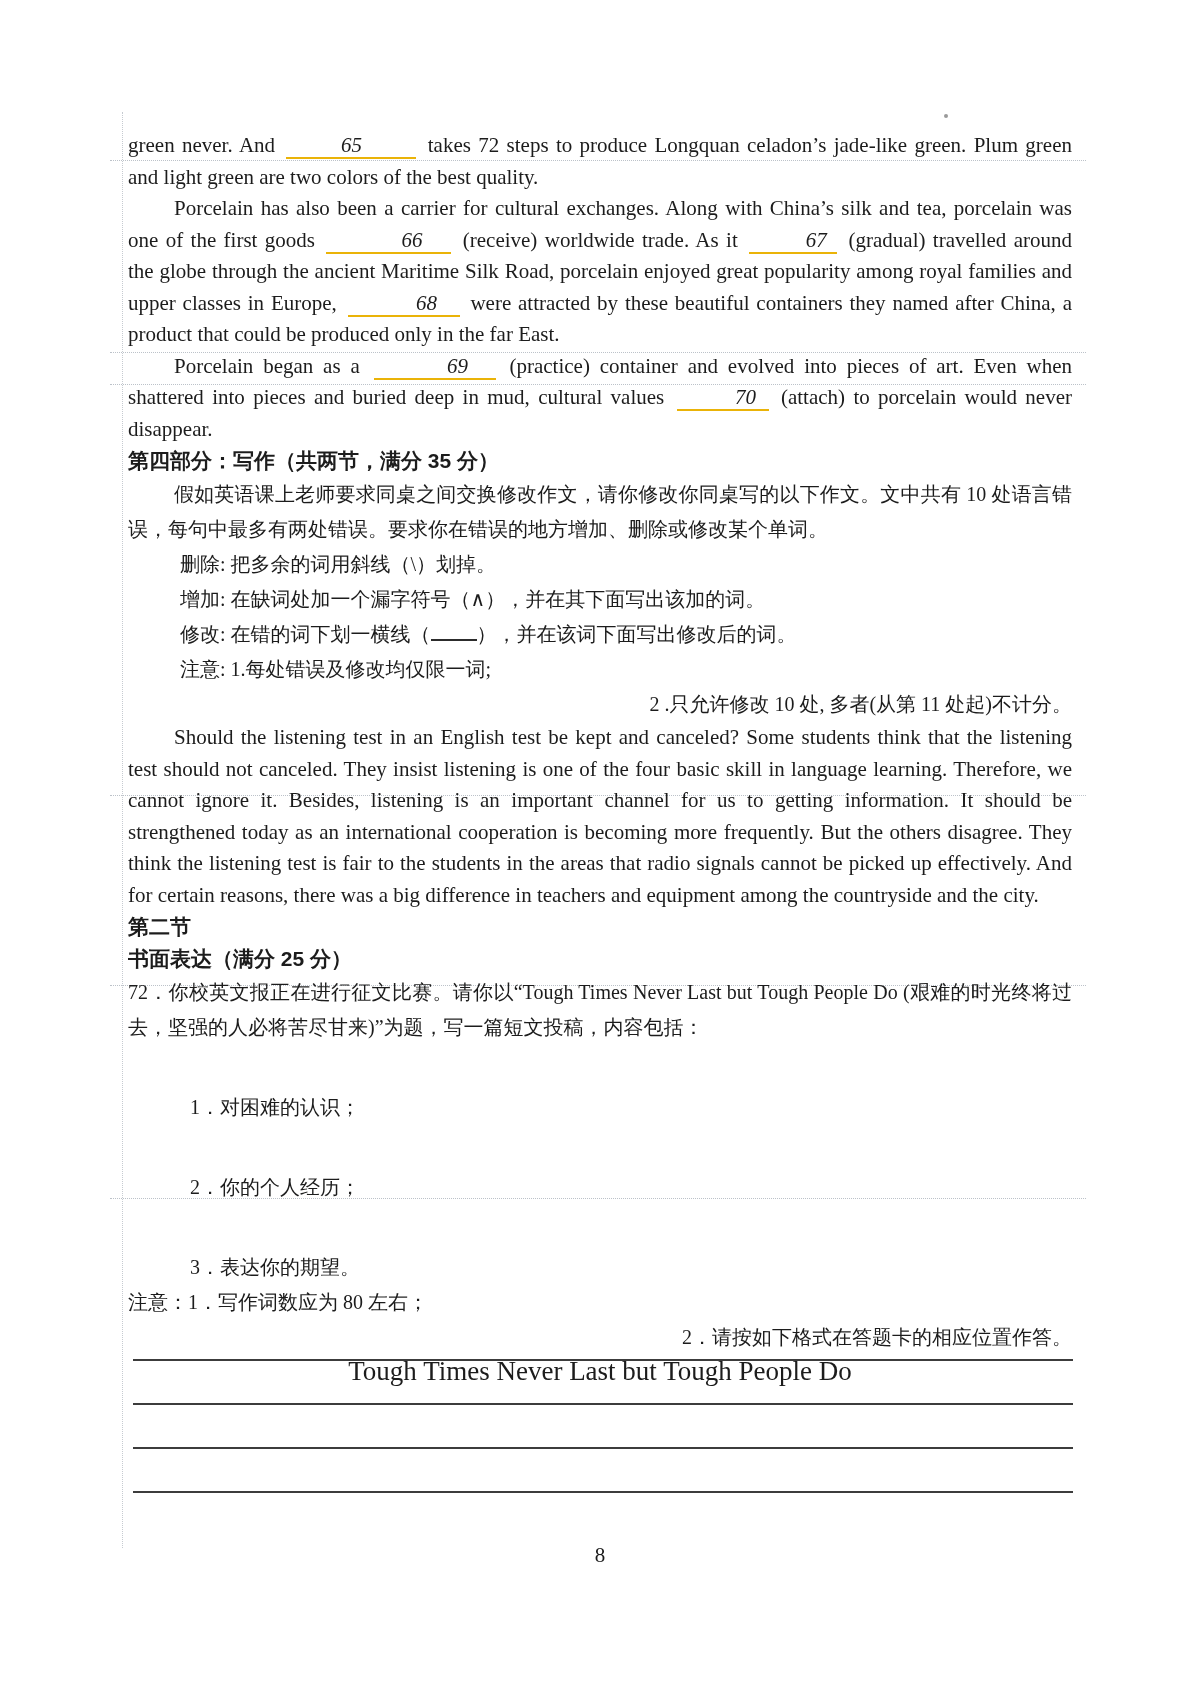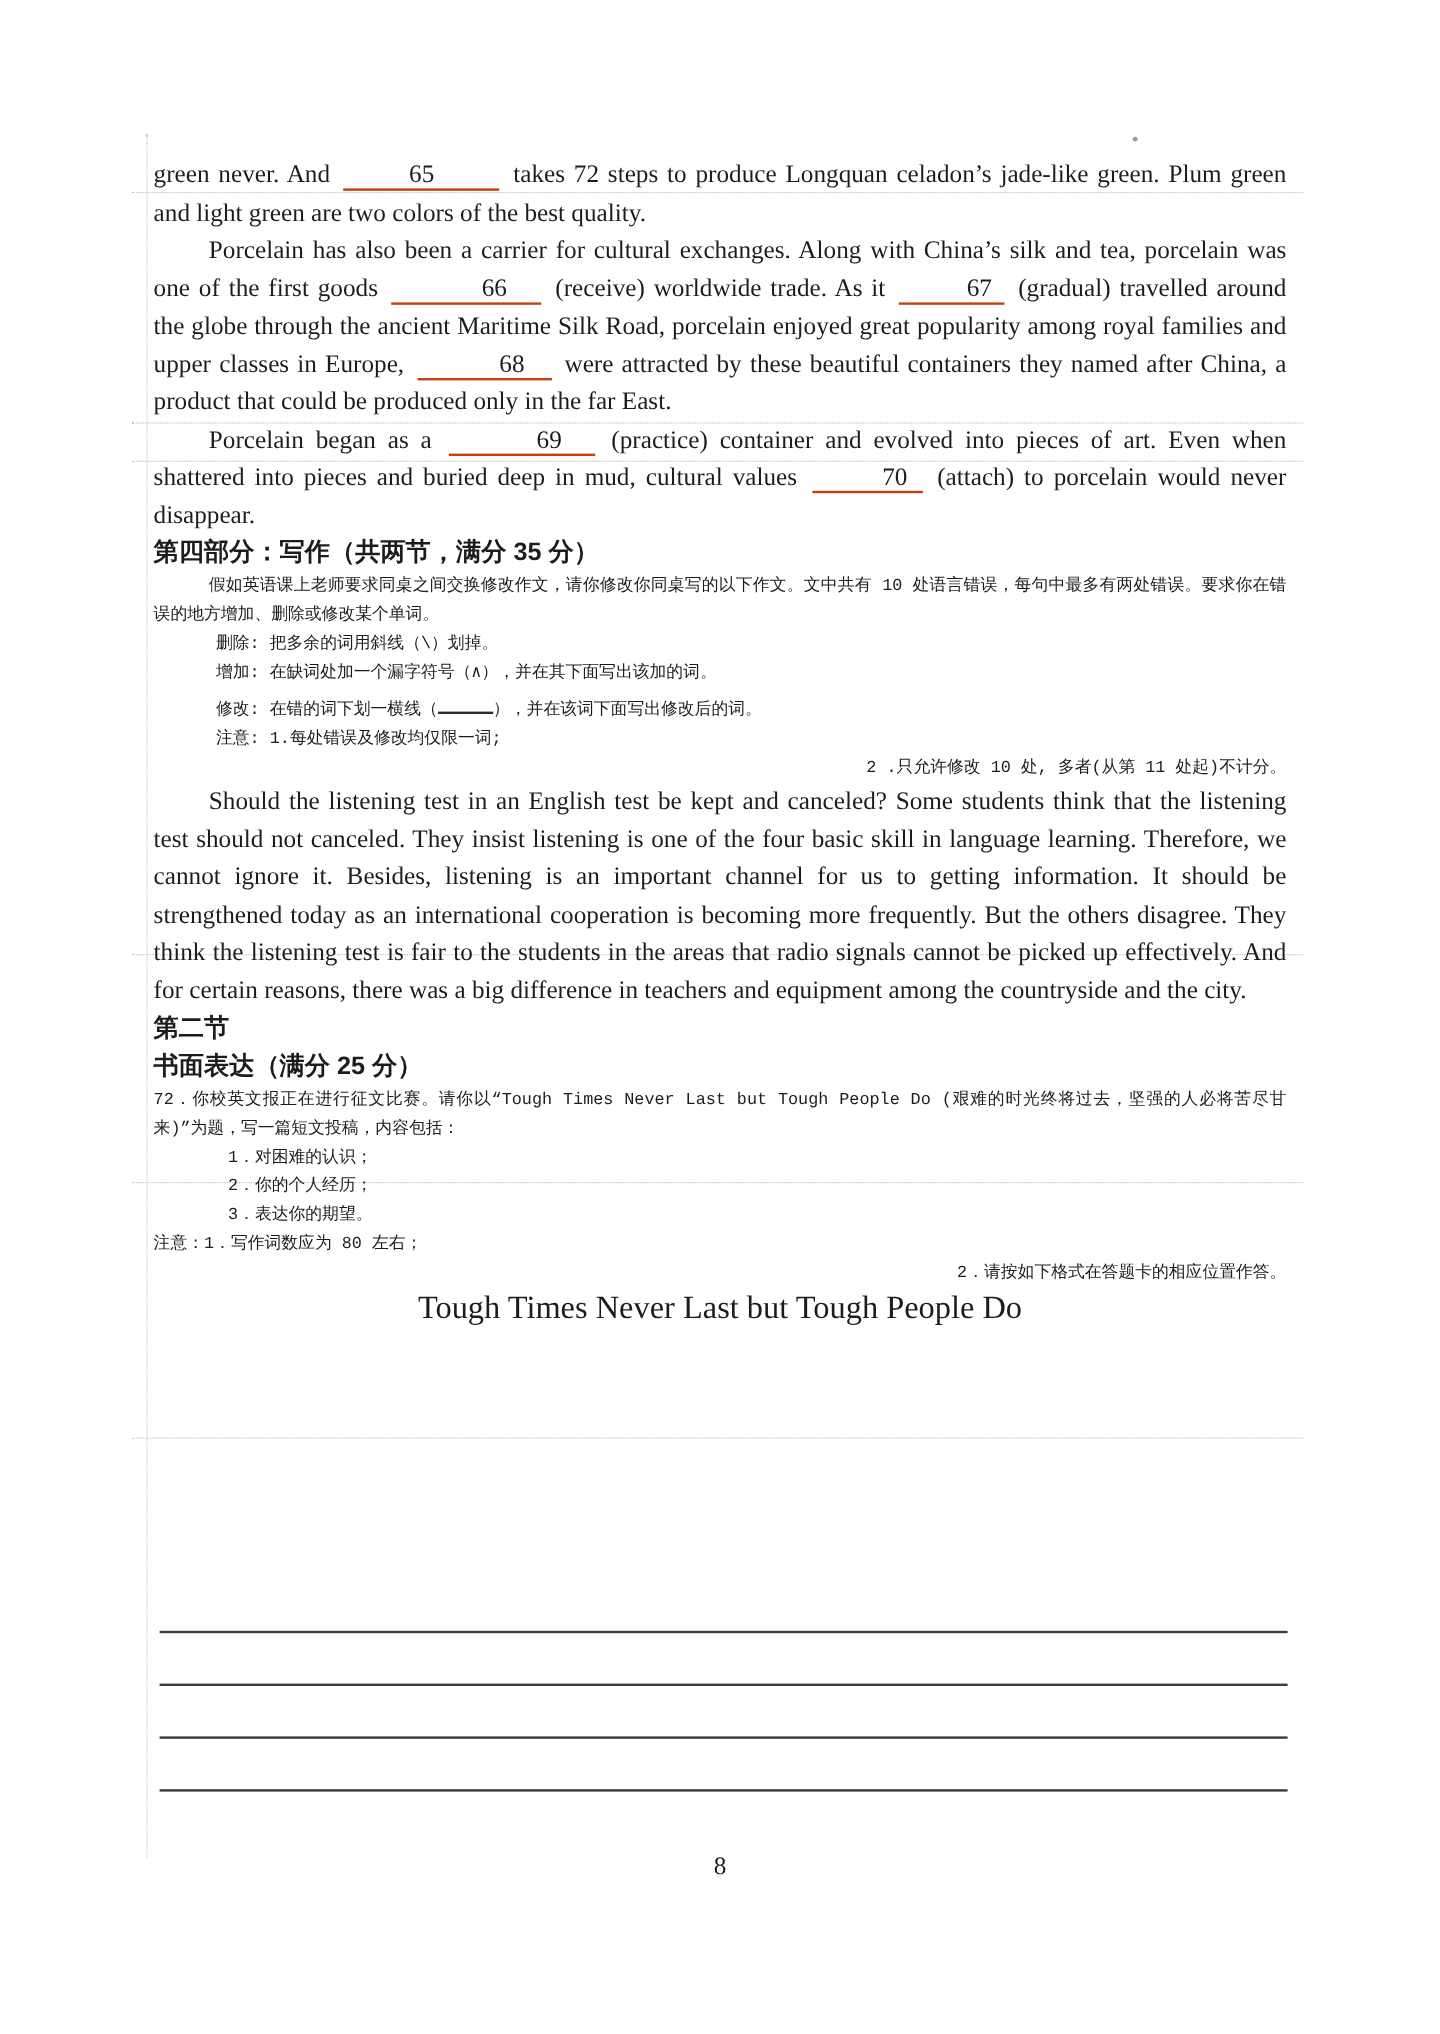--- a/index.html
+++ b/index.html
@@ -15,44 +15,45 @@
   }
   .page { position: absolute; inset: 0; }
 
   .content {
     position: absolute;
     left: 128px; top: 130px; width: 944px;
   }
   p { margin: 0; }
 
   .en { font-size: 21px; line-height: 31.5px; text-align: justify; }
-  .zh { font-size: 14px; line-height: 24px; text-align: justify; font-family: Liberation Mono, monospace; }
+  .zh { font-size: 20px; line-height: 35px; text-align: justify; }
   .indent { text-indent: 46px; }
 
   .h-cn {
     font-family: "Liberation Sans", "DejaVu Sans", sans-serif;
     font-weight: 700;
     font-size: 21px;
     line-height: 32px;
     text-align: left;
   }
 
   .rule  { padding-left: 52px; text-align: left; }
   .note2 { padding-left: 118px; text-align: right; }
-  .item  { padding-left: 62px; text-align: left; }
+  .item  { padding-left: 62px; text-align: left; margin-top: 45px; }
   .wnote2{ padding-left: 86px; text-align: right; }
 
   .blank {
     display: inline-block;
-    border-bottom: 2px solid #c2410c;
+    border-bottom: 2px solid #eab308;
     text-align: center;
     line-height: 23px;
     height: 23px;
     vertical-align: baseline;
     margin: 0 4px;
+    font-style: italic;
   }
   .w65 { width: 130px; }
   .w66 { width: 125px; }
   .w67 { width: 88px; }
   .w68 { width: 112px; }
   .w69 { width: 122px; }
   .w70 { width: 92px; }
   .blank-small {
     display: inline-block;
     width: 46px; height: 20px;

